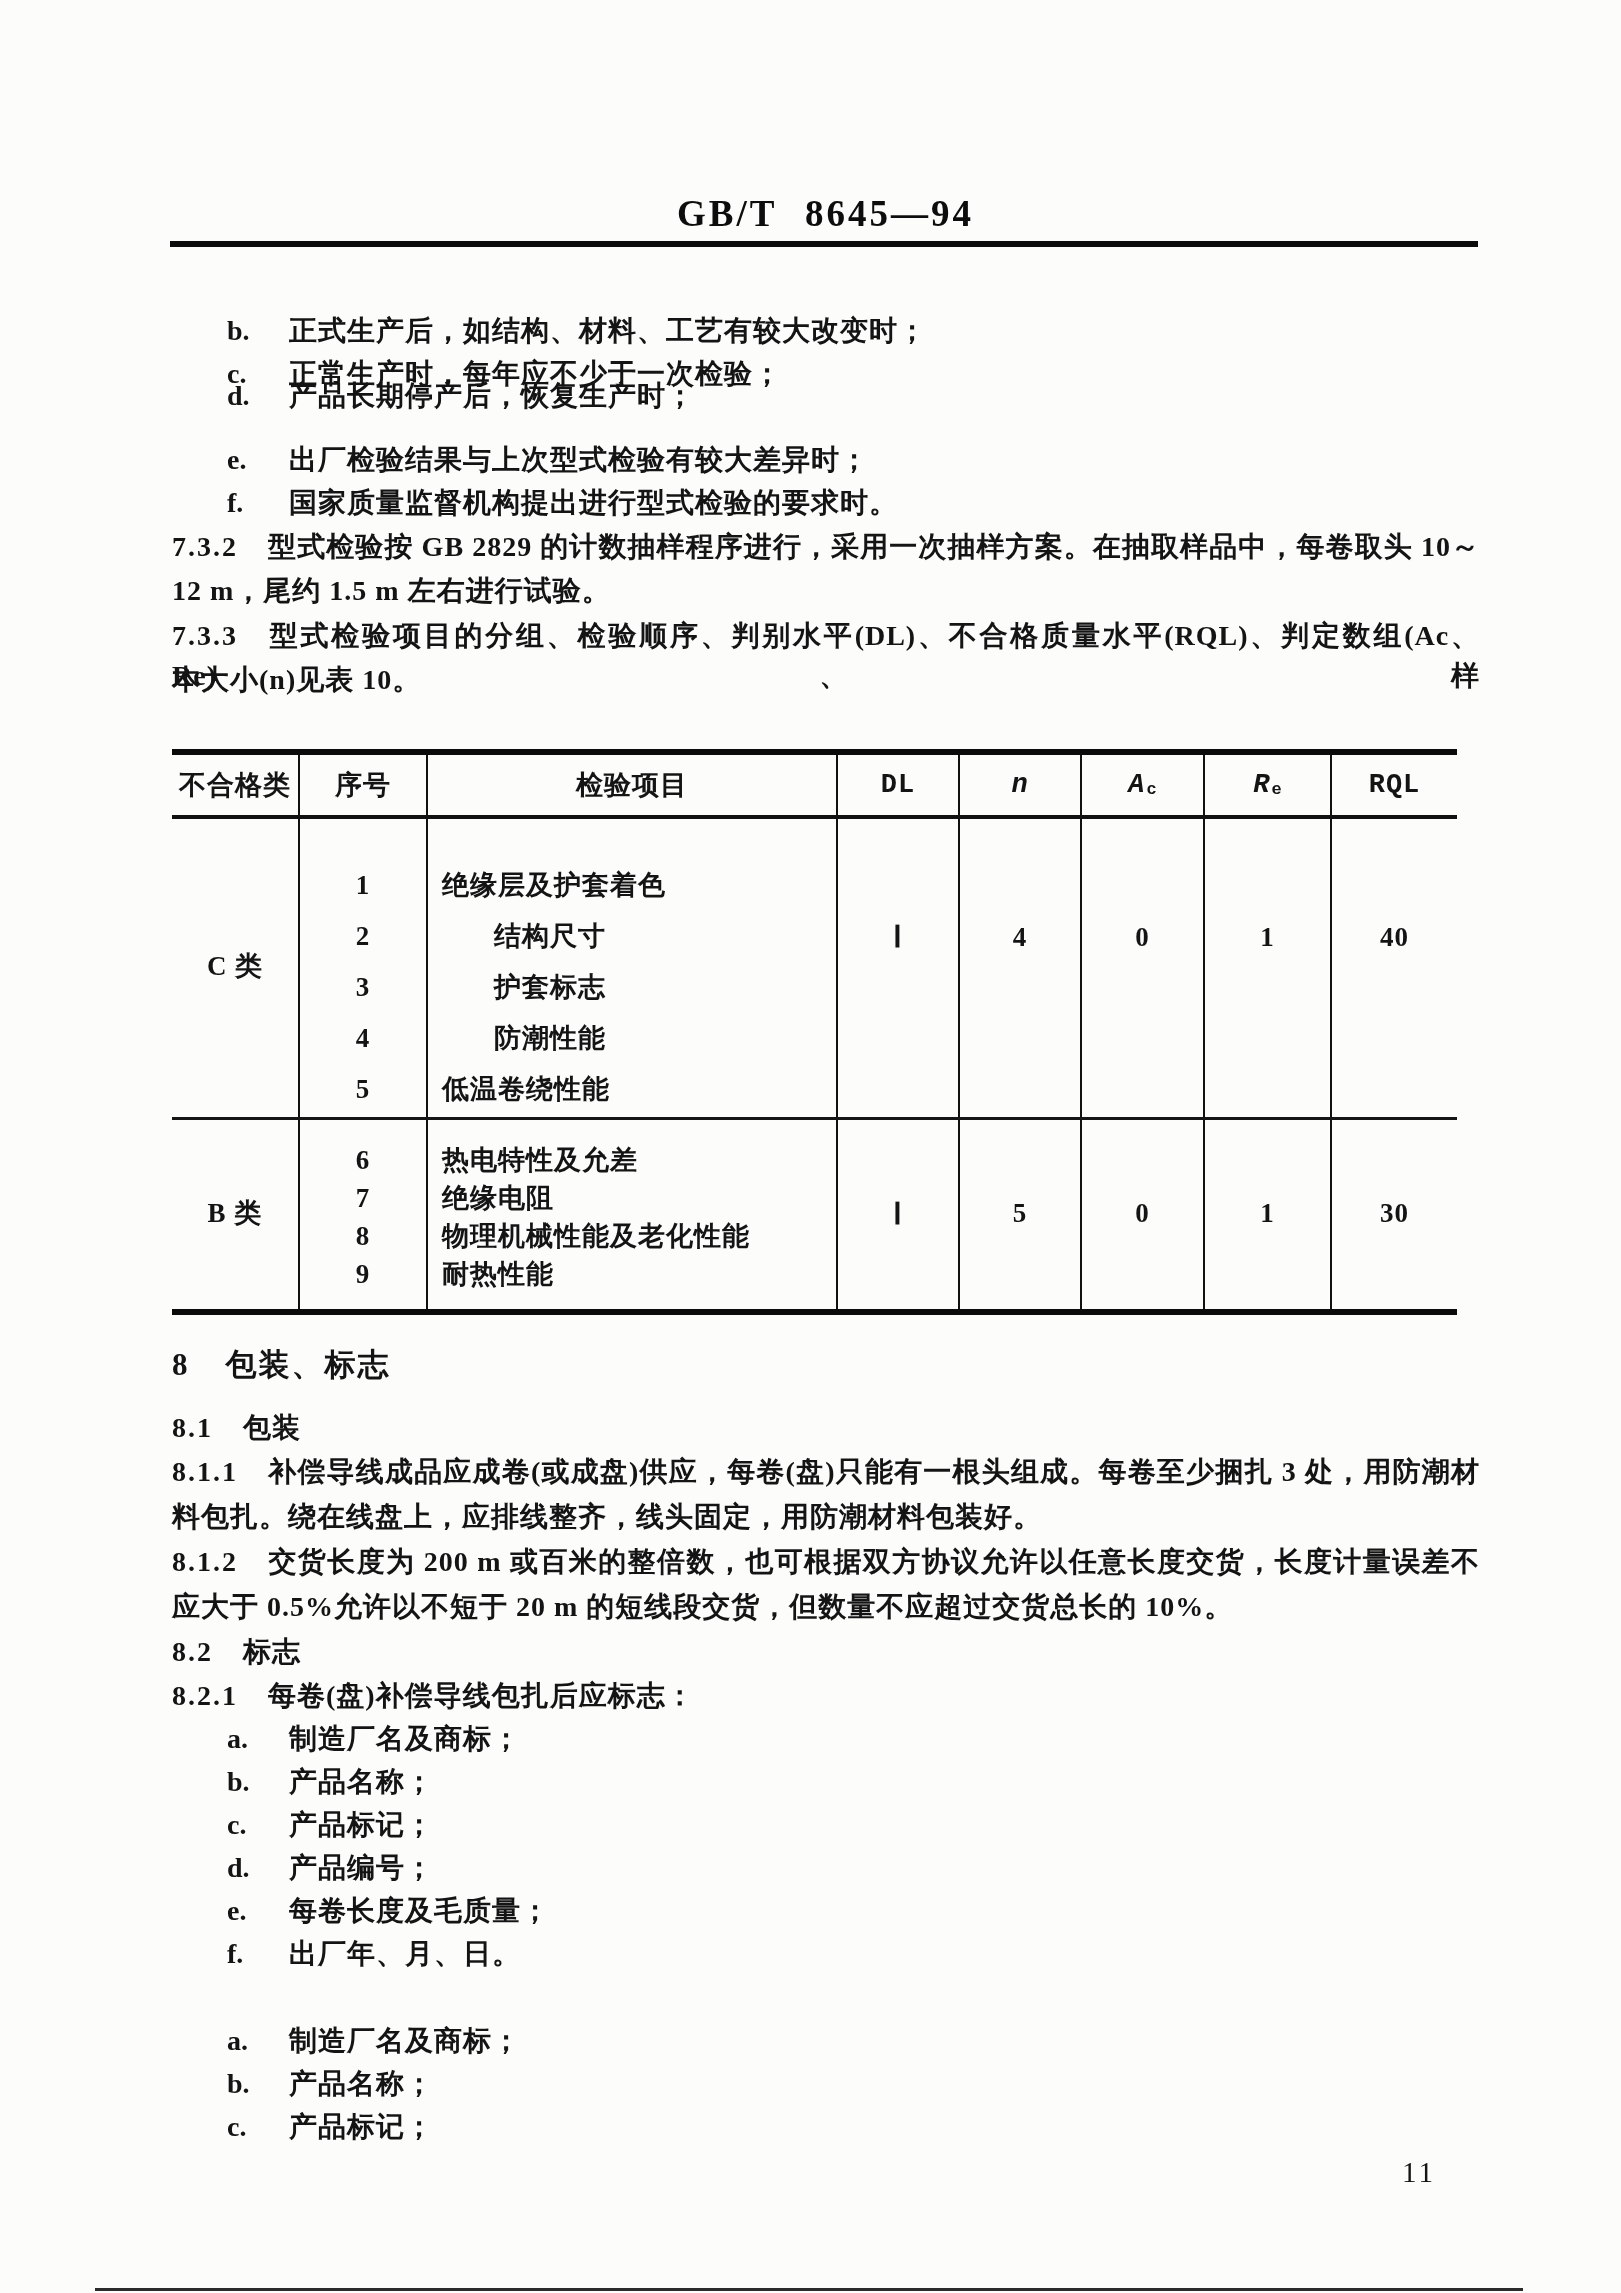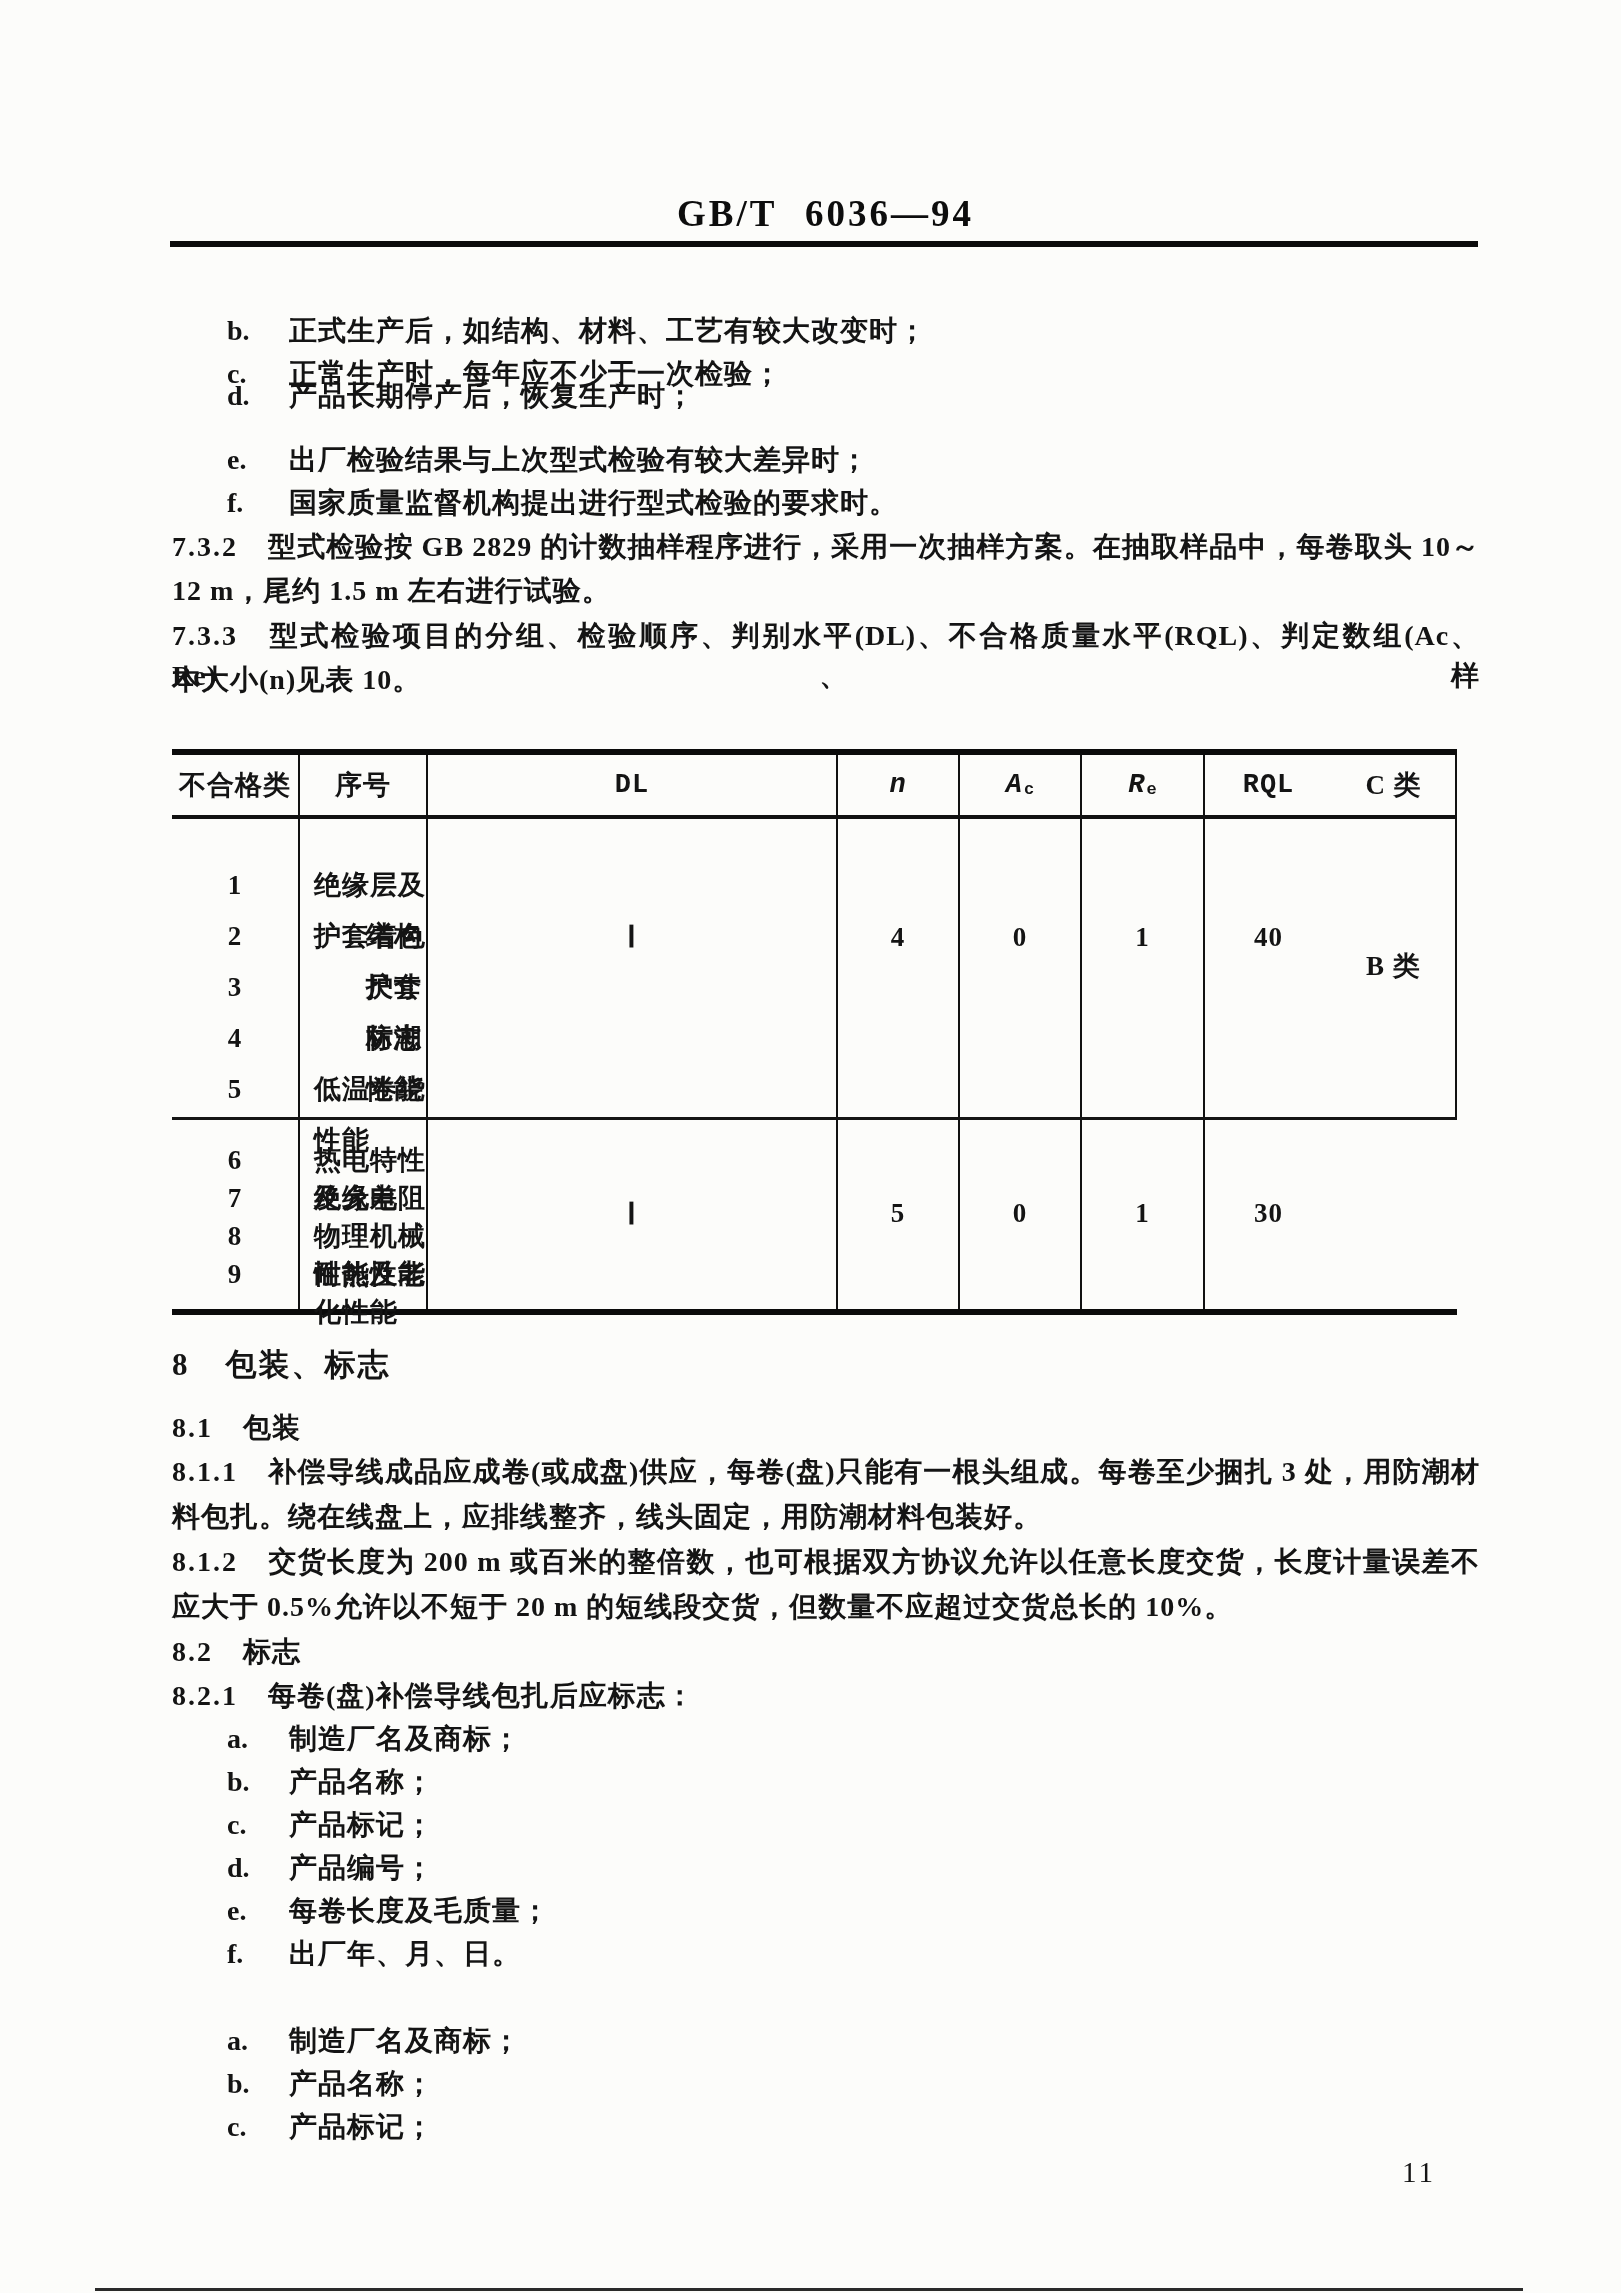--- a/index.html
+++ b/index.html
@@ -88,41 +88,42 @@
   .vC { line-height:36px; }
   .roman { font-size:30px; font-weight:700; }
   .hrule-head { position:absolute; top:60px; left:0; width:1285px; height:4px; background:#111; }
   .hrule-mid  { position:absolute; top:362px; left:0; width:1285px; height:3px; background:#151515; }
 </style>
 </head>
 <body>
 
 <div class="page">
 
-  <div class="doc-title">GB/T 6036—94</div>
+  <div class="doc-title">GB/T 8645—94</div>
   <div class="head-rule"></div>
 
   <div class="line li" style="top:311px"><span class="ltr">b.</span><span>正式生产后，如结构、材料、工艺有较大改变时；</span></div>
   <div class="line li" style="top:354px"><span class="ltr">c.</span><span>正常生产时，每年应不少于一次检验；</span></div>
   <div class="line li" style="top:376px"><span class="ltr">d.</span><span>产品长期停产后，恢复生产时；</span></div>
   <div class="line li" style="top:440px"><span class="ltr">e.</span><span>出厂检验结果与上次型式检验有较大差异时；</span></div>
   <div class="line li" style="top:483px"><span class="ltr">f.</span><span>国家质量监督机构提出进行型式检验的要求时。</span></div>
 
   <div class="line just" style="top:527px"><span class="cnum">7.3.2</span><span>型式检验按 GB 2829 的计数抽样程序进行，采用一次抽样方案。在抽取样品中，每卷取头 10～</span></div>
   <div class="line" style="top:571px">12 m，尾约 1.5 m 左右进行试验。</div>
 
   <div class="line just" style="top:616px"><span class="cnum">7.3.3</span><span>型式检验项目的分组、检验顺序、判别水平(DL)、不合格质量水平(RQL)、判定数组(Ac、Re)、样</span></div>
   <div class="line" style="top:660px">本大小(n)见表 10。</div>
 
 
   <div class="tbl">
     <div class="tgrid">
 
       <div class="c hd">不合格类</div>
       <div class="c hd">序号</div>
+      <div class="c hd">检验项目</div>
       <div class="c hd">DL</div>
       <div class="c hd">
           <span class="it">n</span>
         </div>
       <div class="c hd">
           <span class="it">A</span>
           <sub>c</sub>
         </div>
       <div class="c hd">
           <span class="it">R</span>

